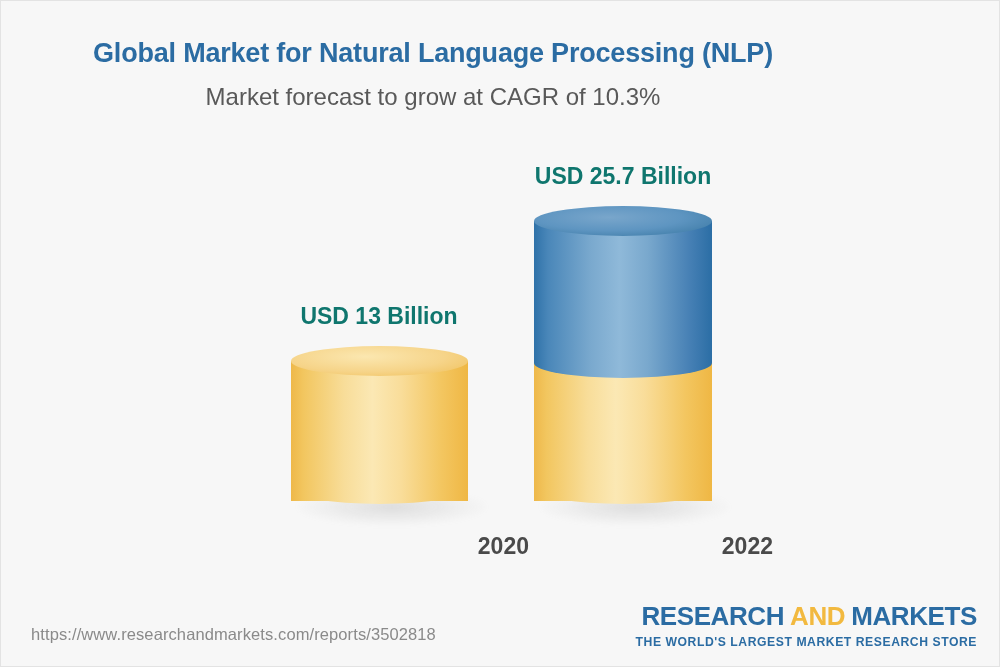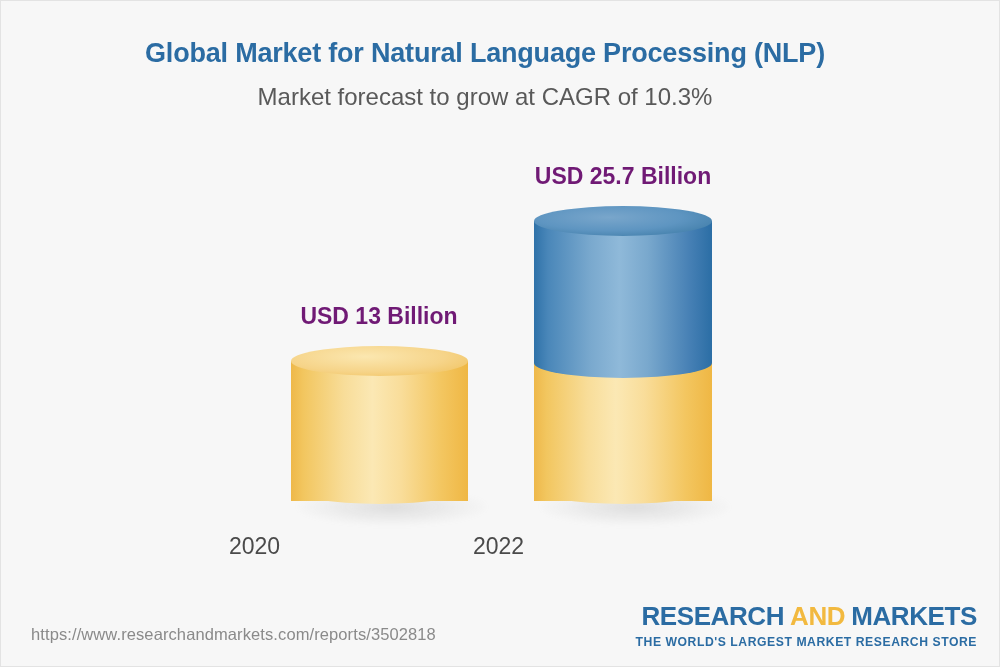--- a/index.html
+++ b/index.html
@@ -18,24 +18,23 @@
     background: #f7f7f7;
     box-sizing: border-box;
     border: 1px solid #e3e3e3;
     overflow: hidden;
   }
 
   
   .header {
     position: absolute;
     top: 36px;
-    left: 12px;
+    left: 0;
     width: 864px;
     text-align: center;
-    padding-left: 40px;
   }
   .chart-title {
     font-size: 27px;
     font-weight: bold;
     color: #2b6ca3;
     letter-spacing: -0.2px;
     line-height: 1.2;
     margin: 0;
     font-stretch: condensed;
   }
@@ -59,30 +58,30 @@
   .cylinder-group {
     position: absolute;
   }
 
   .value-label {
     position: absolute;
     width: 300px;
     text-align: center;
     font-size: 23px;
     font-weight: bold;
-    color: #701a75;
+    color: #0f766e;
     white-space: nowrap;
   }
 
   .cat-label {
     position: absolute;
     width: 300px;
-    text-align: left;
+    text-align: right;
     font-size: 23px;
-    font-weight: normal;
+    font-weight: bold;
     color: #4a4a4a;
   }
 
   
   .cyl {
     position: absolute;
   }
   .cyl-body {
     position: absolute;
     left: 0;

